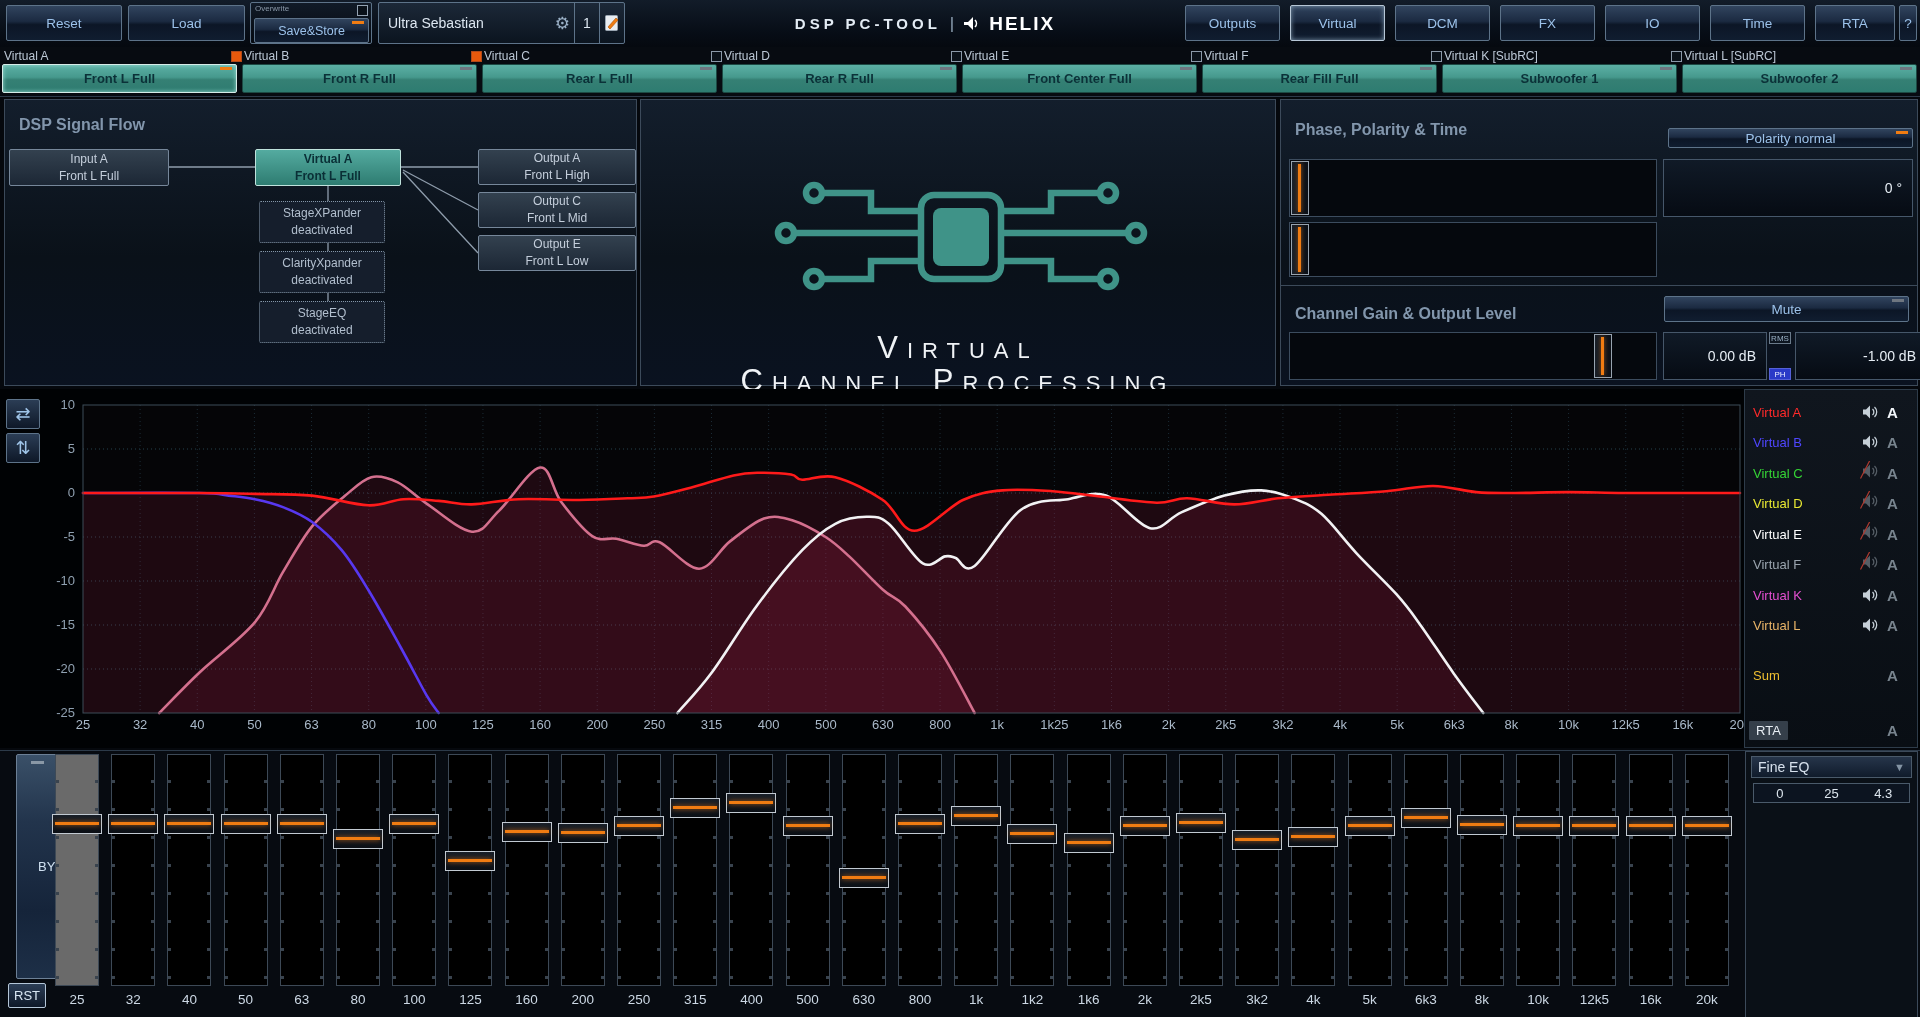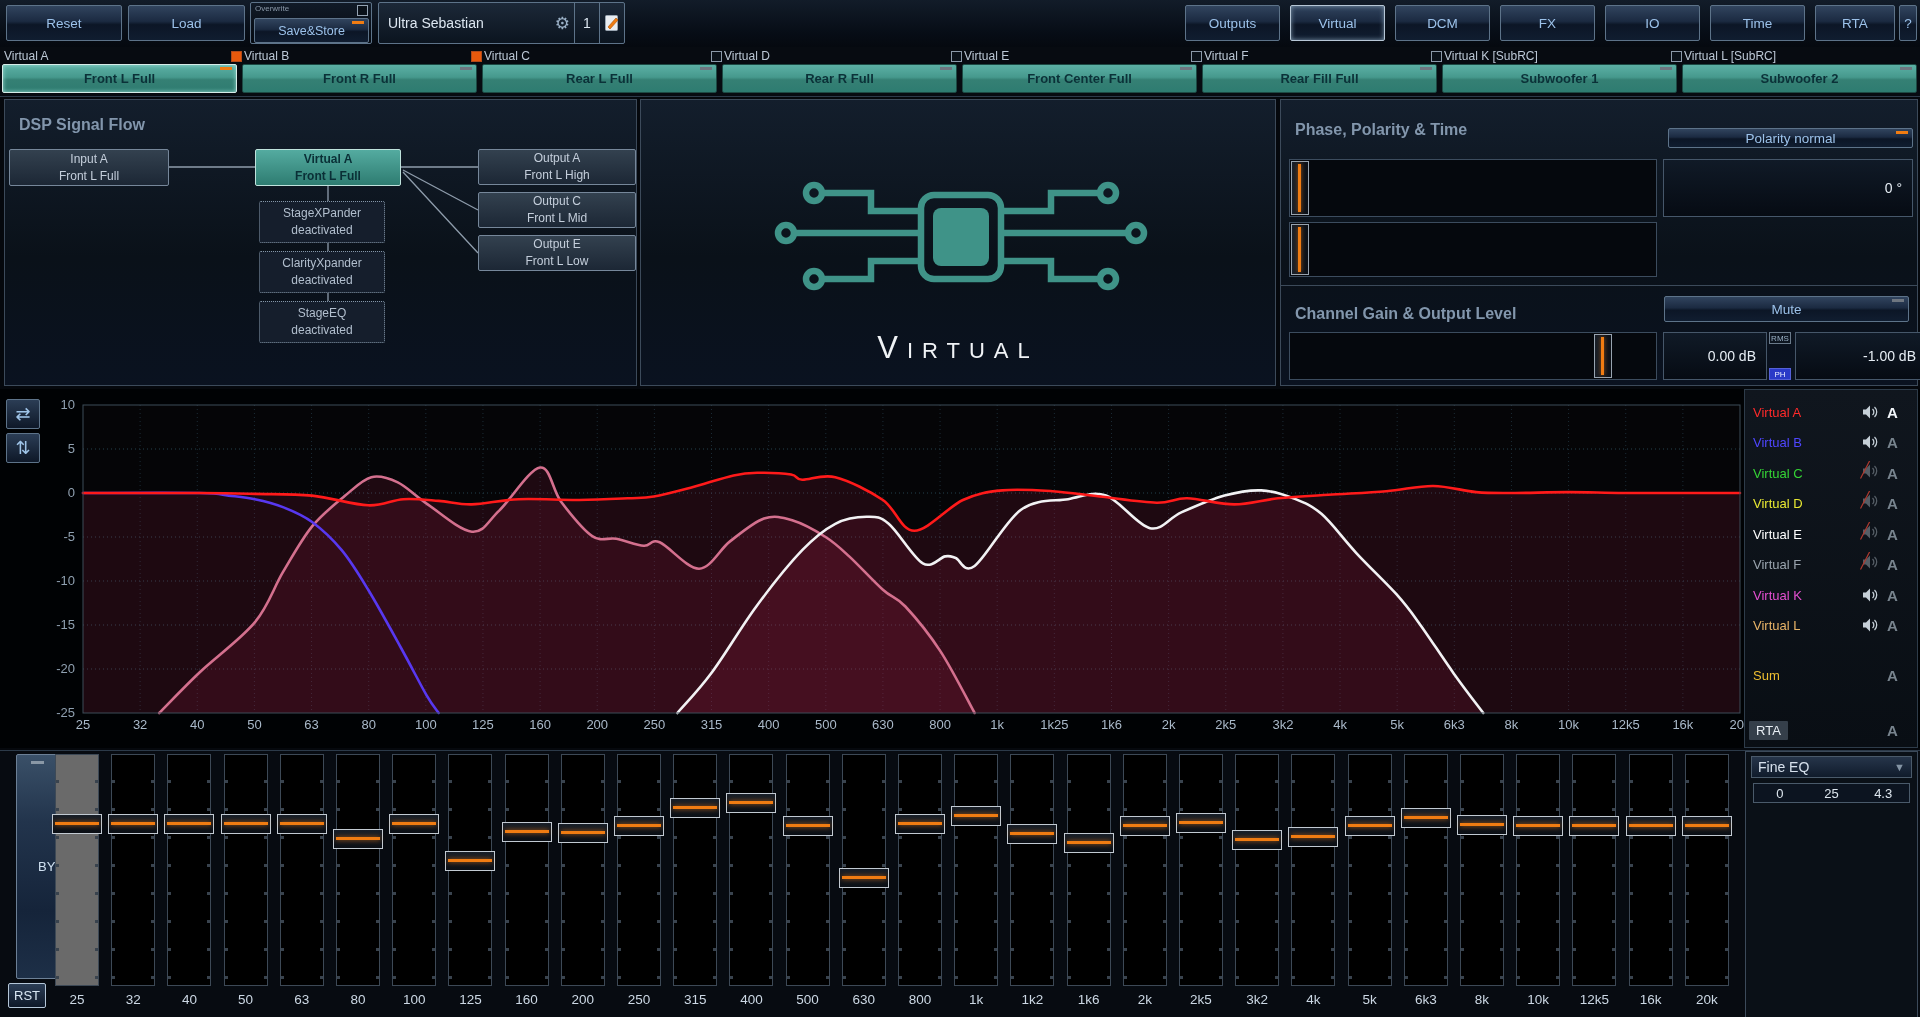--- a/index.html
+++ b/index.html
@@ -126,20 +126,29 @@
       <span id="preset-num">1</span>
       <span class="vsep"></span>
       <span id="note-icon">
         <svg width="16" height="18" viewBox="0 0 16 18">
           <rect x="1.5" y="1.5" width="12" height="15" rx="1" fill="#e9edf1" stroke="#9aa6b2"></rect>
           <path d="M4 13 L12 4 L14 6 L6 15 Z" fill="#f07c12" stroke="#b55a0c" stroke-width="0.7"></path>
         </svg>
       </span>
     </div>
 
+    <div id="logo">
+      <span id="logo-dsp">DSP PC-TOOL</span>
+      <span id="logo-sep">|</span>
+      <svg width="17" height="17" viewBox="0 0 17 17">
+        <polygon points="1,10 5,10 10,15 10,2 5,7 1,7" fill="#ffffff"></polygon>
+        <path d="M12 5 a5 5 0 0 1 0 7" stroke="#ffffff" stroke-width="1.6" fill="none"></path>
+      </svg>
+      <span id="logo-helix">HELIX</span>
+    </div>
 
     <nav id="nav-buttons">
         <div class="tbtn" style="left: 1185px; top: 5px; width: 95px; height: 36px;">Outputs</div>
         <div class="tbtn sel" style="left: 1290px; top: 5px; width: 95px; height: 36px;">Virtual</div>
         <div class="tbtn" style="left: 1395px; top: 5px; width: 95px; height: 36px;">DCM</div>
         <div class="tbtn" style="left: 1500px; top: 5px; width: 95px; height: 36px;">FX</div>
         <div class="tbtn" style="left: 1605px; top: 5px; width: 95px; height: 36px;">IO</div>
         <div class="tbtn" style="left: 1710px; top: 5px; width: 95px; height: 36px;">Time</div>
         <div class="tbtn" style="left: 1815px; top: 5px; width: 80px; height: 36px;">RTA</div>
         <div class="tbtn" style="left: 1899px; top: 5px; width: 18px; height: 36px;">?</div>
@@ -233,20 +242,21 @@
           <path d="M459 93 H410 V111 H363"></path>
         <circle cx="495" cy="133" r="8"></circle>
           <path d="M487 133 H363"></path>
         <circle cx="467" cy="179" r="8"></circle>
           <path d="M459 179 H410 V161 H363"></path>
         <rect x="280" y="95" width="80" height="84" rx="13"></rect>
       </g>
       <rect x="292" y="108" width="56" height="58" rx="8" fill="#3f9388"></rect>
     </svg>
     <div class="brandline" style="top:230px">Virtual</div>
+    <div class="brandline" style="top:263px">Channel Processing</div>
   </section>
 
   <section class="panel" id="phase-panel" style="left:1280px;width:638px">
     <h2 class="panel-header" style="left:14px;top:8px">Phase, Polarity &amp; Time</h2>
     <div class="side-btn" style="left:387px;top:28px;width:245px;height:20px">
       <i class="dash"></i>
       <span>Polarity normal</span>
     </div>
     <div class="hslider" style="left:8px;top:59px;width:368px;height:58px">
       <div class="vhandle"></div>

